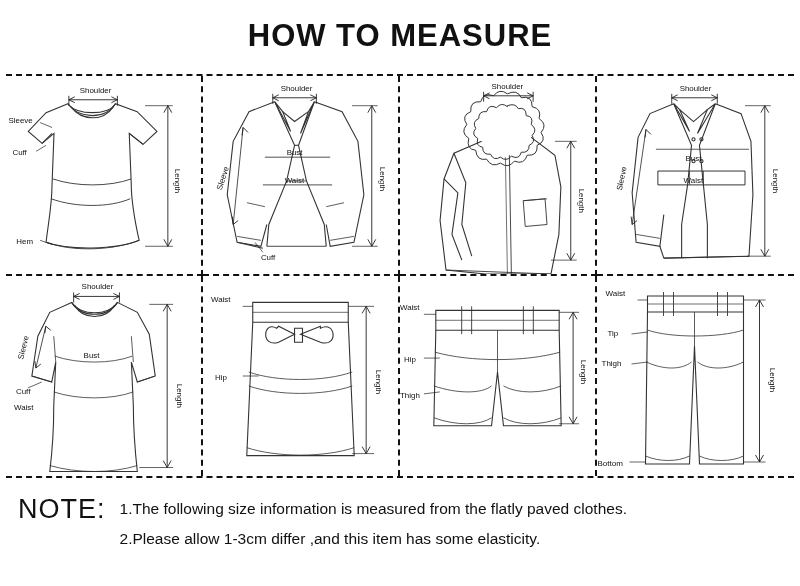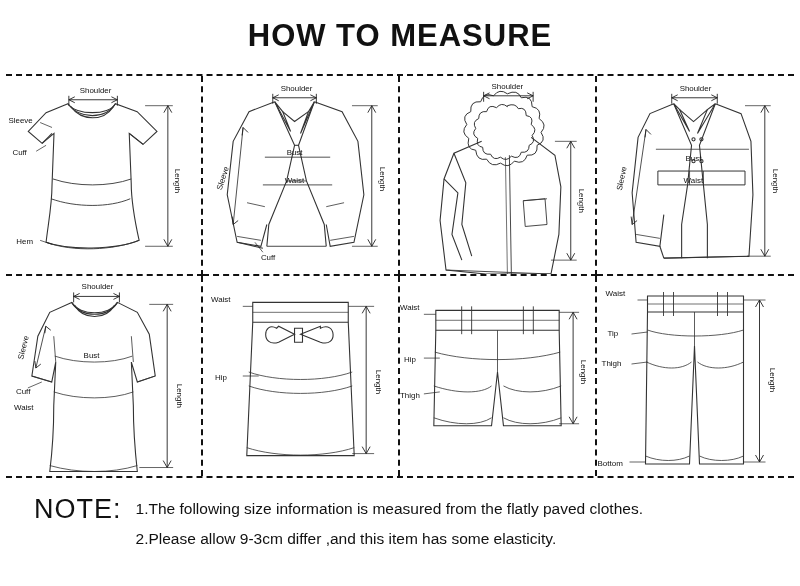--- a/index.html
+++ b/index.html
@@ -54,21 +54,20 @@
 
   .cell svg { display: block; width: 100%; height: 100%; }
 
   
   .note {
     position: relative;
     margin-top: 14px;
     padding: 0 18px;
     display: flex;
     align-items: flex-start;
-    margin-left: 16px;
   }
   .note-label {
     font-size: 27px;
     letter-spacing: 1px;
     white-space: nowrap;
     padding-right: 14px;
     padding-top: 2px;
   }
   .note-lines {
     display: flex;
@@ -439,17 +438,17 @@
         </g>
       </svg>
     </div>
 
   </div>
 
   <div class="note">
     <div class="note-label">NOTE:</div>
     <div class="note-lines">
       <div class="note-line">1.The following size information is measured from the flatly paved clothes.</div>
-      <div class="note-line">2.Please allow 9-3cm differ ,and this item has some elasticity.</div>
+      <div class="note-line">2.Please allow 1-3cm differ ,and this item has some elasticity.</div>
     </div>
   </div>
 
 </div>
 
 </body></html>

